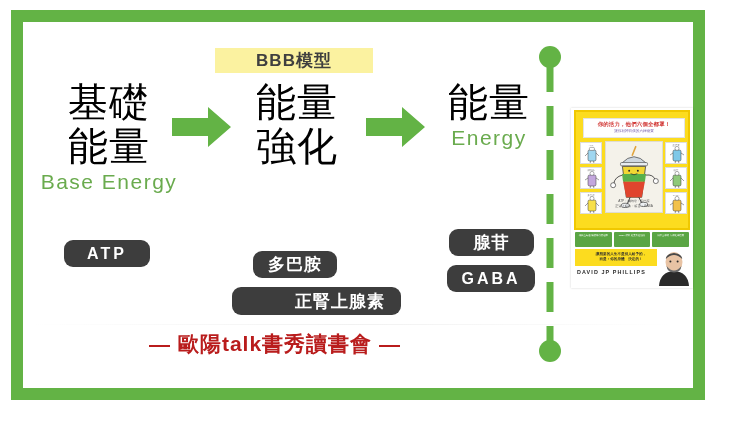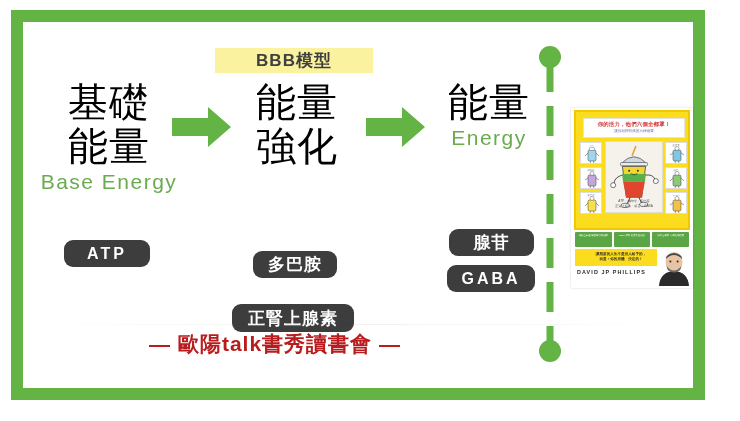--- a/index.html
+++ b/index.html
@@ -113,21 +113,21 @@
     align-items: center;
     justify-content: center;
   }
   .tag.latin { letter-spacing: 3px; font-size: 16px; }
 
   
   #tag-atp   { left: 64px;  top: 240px; width: 86px;  height: 27px; }
   
   #tag-b-0   { left: 253px; top: 214px; width: 84px;  height: 27px; }
   #tag-b-1   { left: 253px; top: 251px; width: 84px;  height: 27px; }
-  #tag-b-2   { left: 232px; top: 304px; width: 122px; height: 28px; }
+  #tag-b-2   { left: 232px; top: 287px; width: 122px; height: 28px; padding-left: 47px; }
   
   #tag-k-0   { left: 449px; top: 229px; width: 85px;  height: 27px; }
   #tag-k-1   { left: 447px; top: 265px; width: 88px;  height: 27px; }
 
   
   .divider {
     position: absolute;
     left: 539px;
     top: 46px;
     width: 22px;

